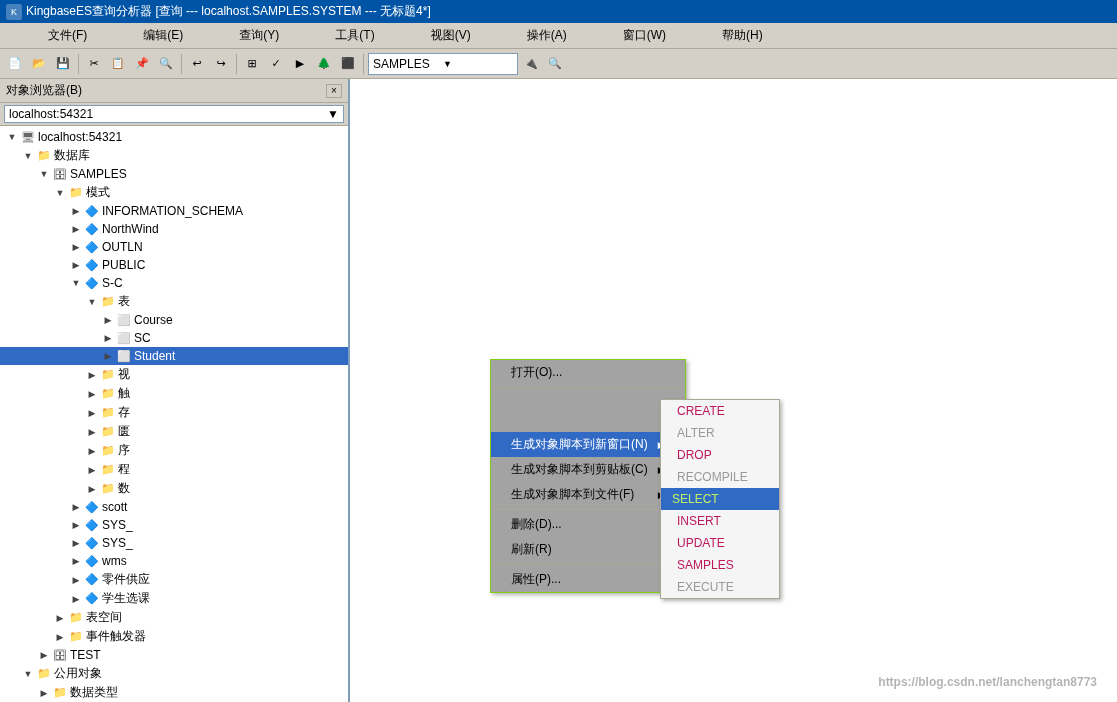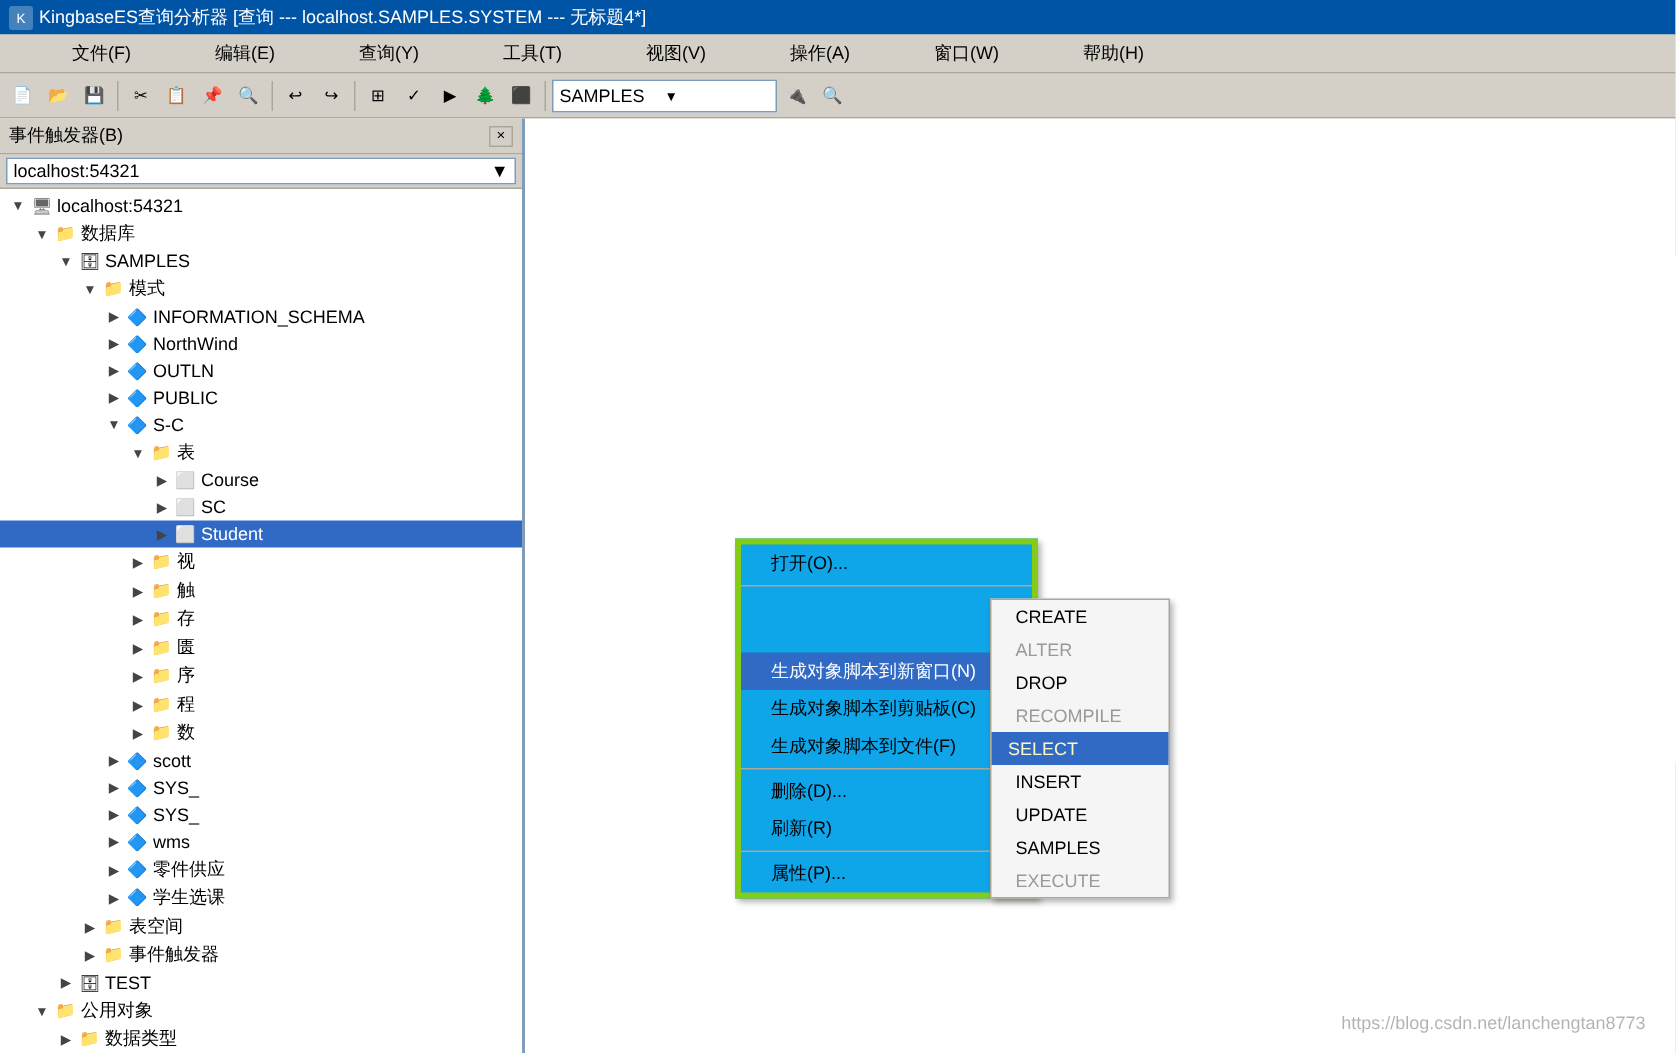--- a/index.html
+++ b/index.html
@@ -205,22 +205,22 @@
     
     .content-panel {
       flex: 1;
       background: white;
       position: relative;
     }
 
     
     .context-menu {
       position: absolute;
-      background: #0ea5e9;
-      border: 4px solid #84cc16;
+      background: #a3a3a3;
+      border: 1px solid #84cc16;
       box-shadow: 2px 2px 4px rgba(0,0,0,0.3);
       z-index: 100;
       min-width: 170px;
     }
     .context-menu-item {
       padding: 4px 20px;
       cursor: pointer;
       font-size: 12px;
       color: #000;
       display: flex;
@@ -244,41 +244,42 @@
       background: #f5f5f5;
       border: 1px solid #aca899;
       box-shadow: 2px 2px 4px rgba(0,0,0,0.3);
       z-index: 101;
       min-width: 120px;
     }
     .sub-context-menu-item {
       padding: 4px 16px;
       cursor: pointer;
       font-size: 12px;
-      color: #000000;
+      color: #be185d;
       white-space: nowrap;
     }
     .sub-context-menu-item.selected {
       background: #316ac5;
-      color: #fef9c3;
+      color: #bef264;
       padding-left: 11px;
     }
     .sub-context-menu-item.disabled {
       color: #999;
       cursor: default;
     }
 
     
     .watermark {
       position: absolute;
       bottom: 20px;
       right: 20px;
       color: rgba(0,0,0,0.3);
       font-size: 12px;
       pointer-events: none;
+      font-weight: bold;
     }
 
     
     ::-webkit-scrollbar { width: 14px; height: 14px; }
     ::-webkit-scrollbar-track { background: #d4d0c8; }
     ::-webkit-scrollbar-thumb { background: #aca899; border: 1px solid #d4d0c8; }
   </style>
 </head>
 <body>
 
@@ -323,21 +324,21 @@
     <span class="toolbar-dropdown-arrow">▼</span>
   </div>
   <div class="toolbar-btn">🔌</div>
   <div class="toolbar-btn">🔍</div>
 </div>
 
 <div class="main-layout">
 
   <div class="object-browser">
     <div class="panel-header">
-      <span>事件触发器(B)</span>
+      <span>对象浏览器(B)</span>
       <div class="panel-close">×</div>
     </div>
     <div class="panel-dropdown-bar">
       <div class="panel-dropdown">
         <span>localhost:54321</span>
         <span>▼</span>
       </div>
     </div>
     <div class="tree-view">
 

